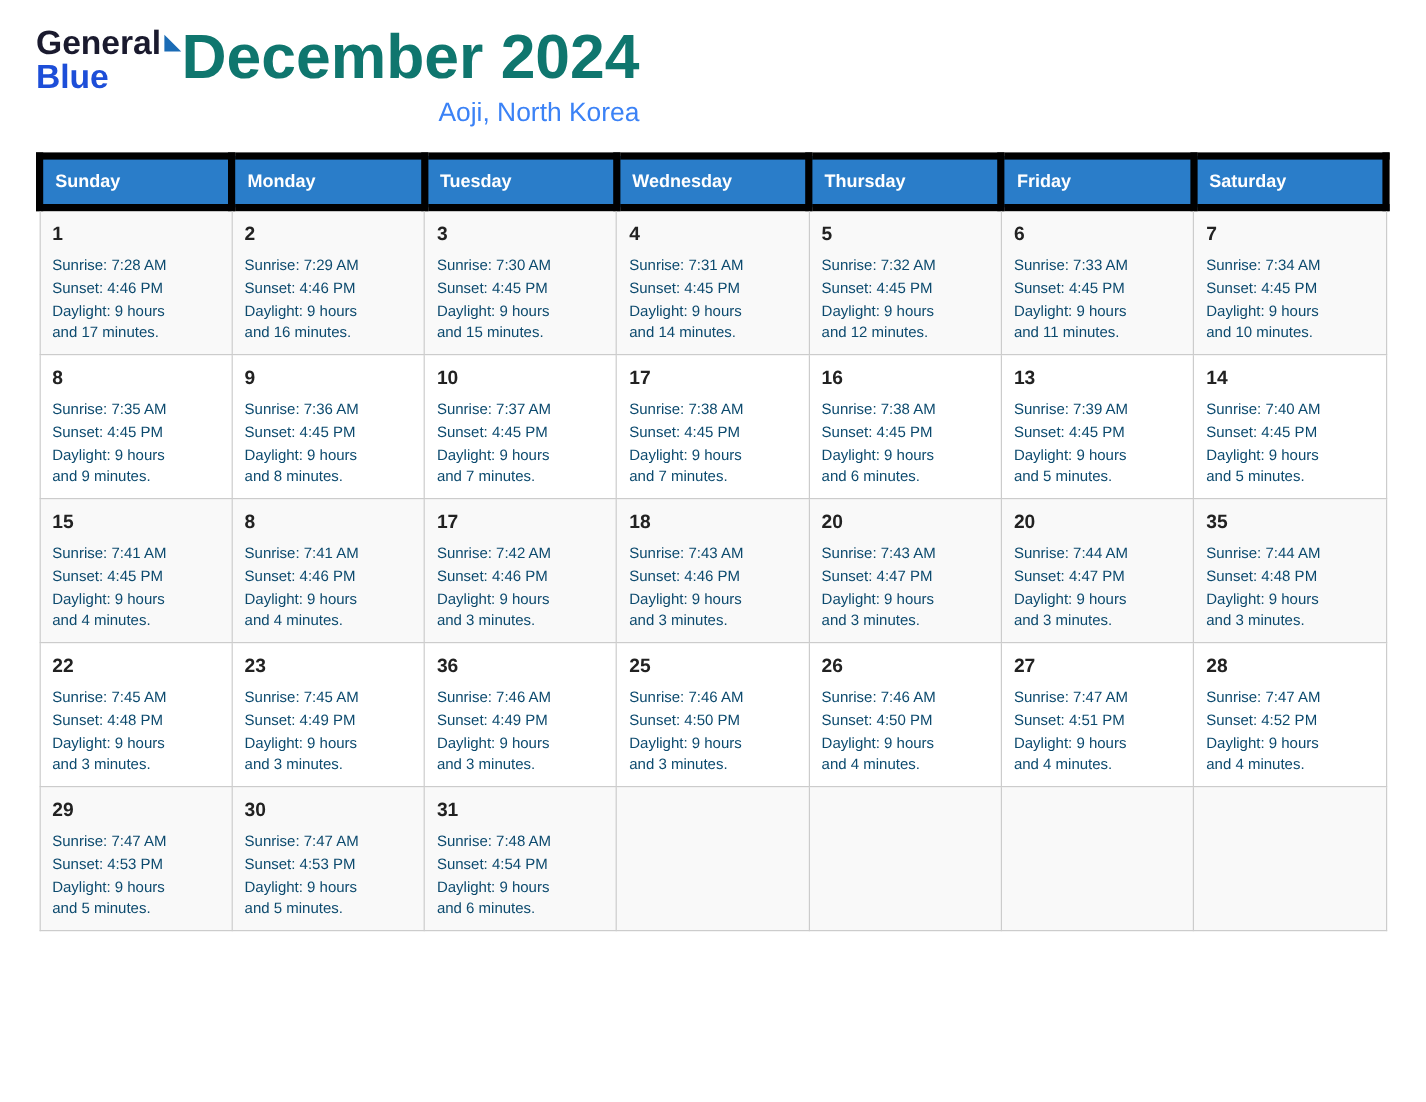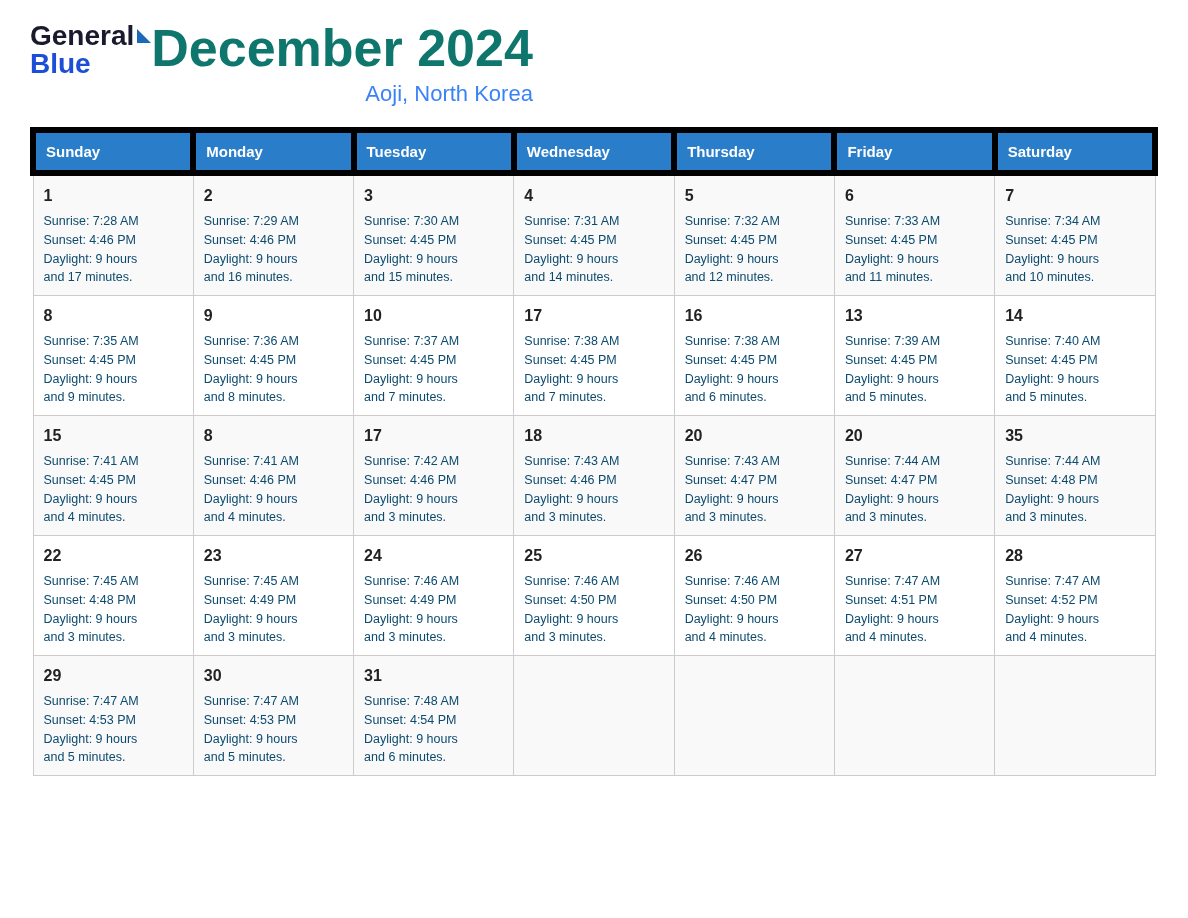--- a/index.html
+++ b/index.html
@@ -339,21 +339,21 @@
         <td>
         <span class="day-num">23</span>
         <div class="day-info">
           Sunrise: 7:45 AM<br>
           Sunset: 4:49 PM<br>
           Daylight: 9 hours<br>
           and 3 minutes.
         </div>
       </td>
         <td>
-        <span class="day-num">24</span>
+        <span class="day-num">36</span>
         <div class="day-info">
           Sunrise: 7:46 AM<br>
           Sunset: 4:49 PM<br>
           Daylight: 9 hours<br>
           and 3 minutes.
         </div>
       </td>
         <td>
         <span class="day-num">25</span>
         <div class="day-info">

